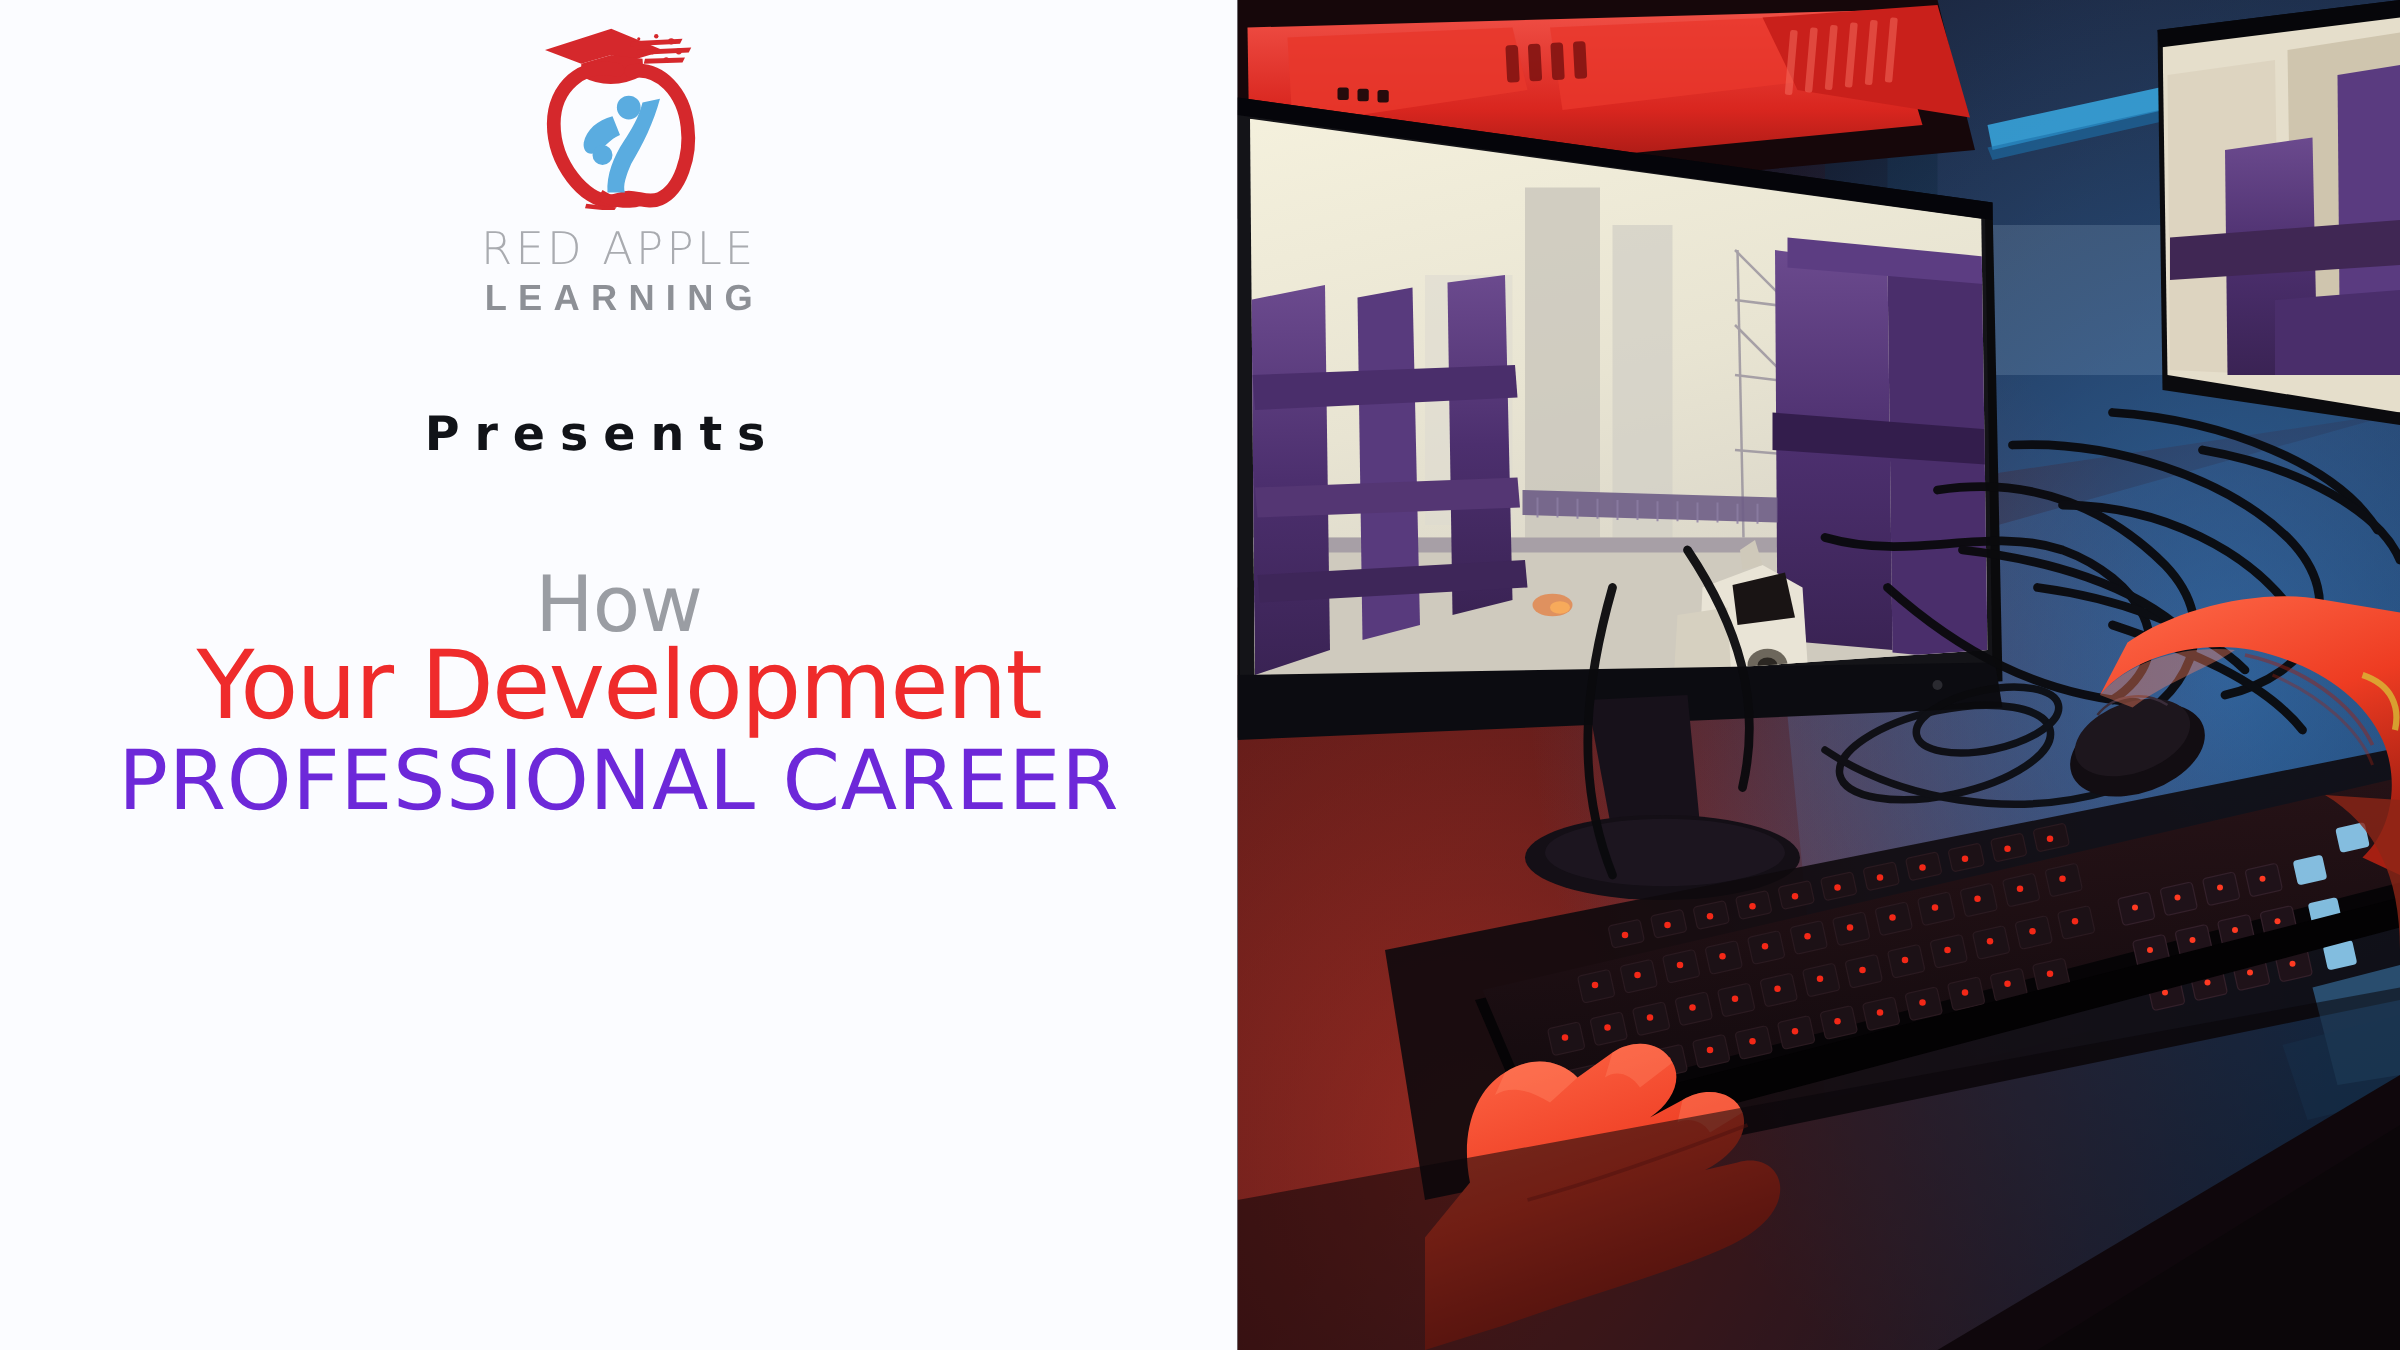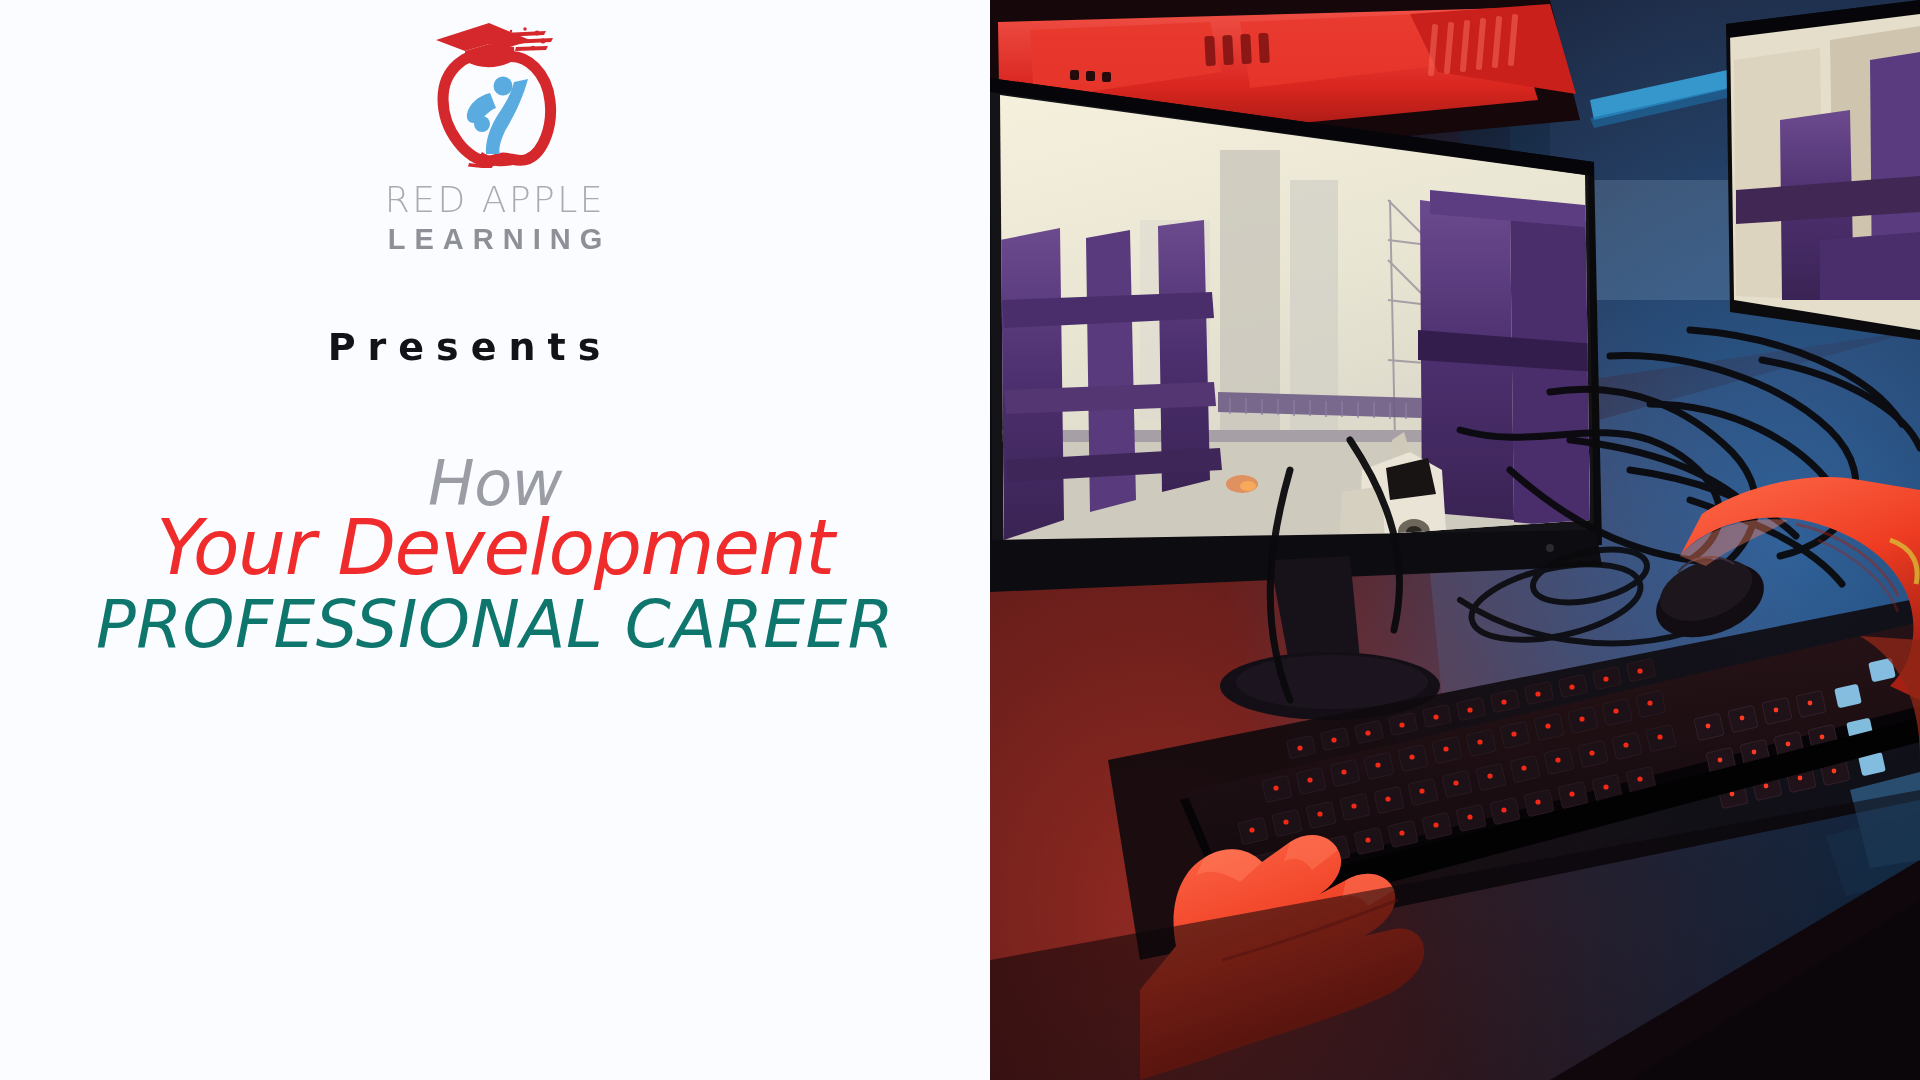--- a/index.html
+++ b/index.html
@@ -53,40 +53,39 @@
     letter-spacing:9px;
     color:#8d9096;
     line-height:1;
     margin-top:7px;
     text-indent:9px;
   }
 
   
   .presents{
     position:absolute;
-    left:4px; top:325px;
+    left:16px; top:325px;
     width:920px;
     text-align:center;
     font-family:"DejaVu Sans", sans-serif;
     font-size:38px;
     font-weight:600;
     letter-spacing:12px;
     color:#111318;
     text-indent:12px;
   }
 
   
   .headline{
     position:absolute;
     left:0; top:452px;
     width:990px;
     text-align:center;
     font-family:"DejaVu Sans", sans-serif;
     line-height:1.02;
-    font-style:italic;
   }
   .hl-line{ display:block; white-space:nowrap; }
 
   .hl-how{
     font-size:62px;
     font-weight:400;
     color:#9a9da3;
     letter-spacing:-0.5px;
   }
   .hl-game{
@@ -100,21 +99,21 @@
     font-size:62px;
     font-weight:400;
     letter-spacing:-0.6px;
     margin-top:-2px;
   }
   .red{ color:#ef2b2b; }
   .grey{ color:#9a9da3; }
   .hl-career{
     font-size:66px;
     font-weight:400;
-    color:#0f766e;
+    color:#6d28d9;
     letter-spacing:0.5px;
     margin-top:4px;
   }
 
   
   .photo{
     position:relative;
     flex:1 1 auto;
     height:1080px;
     overflow:hidden;

